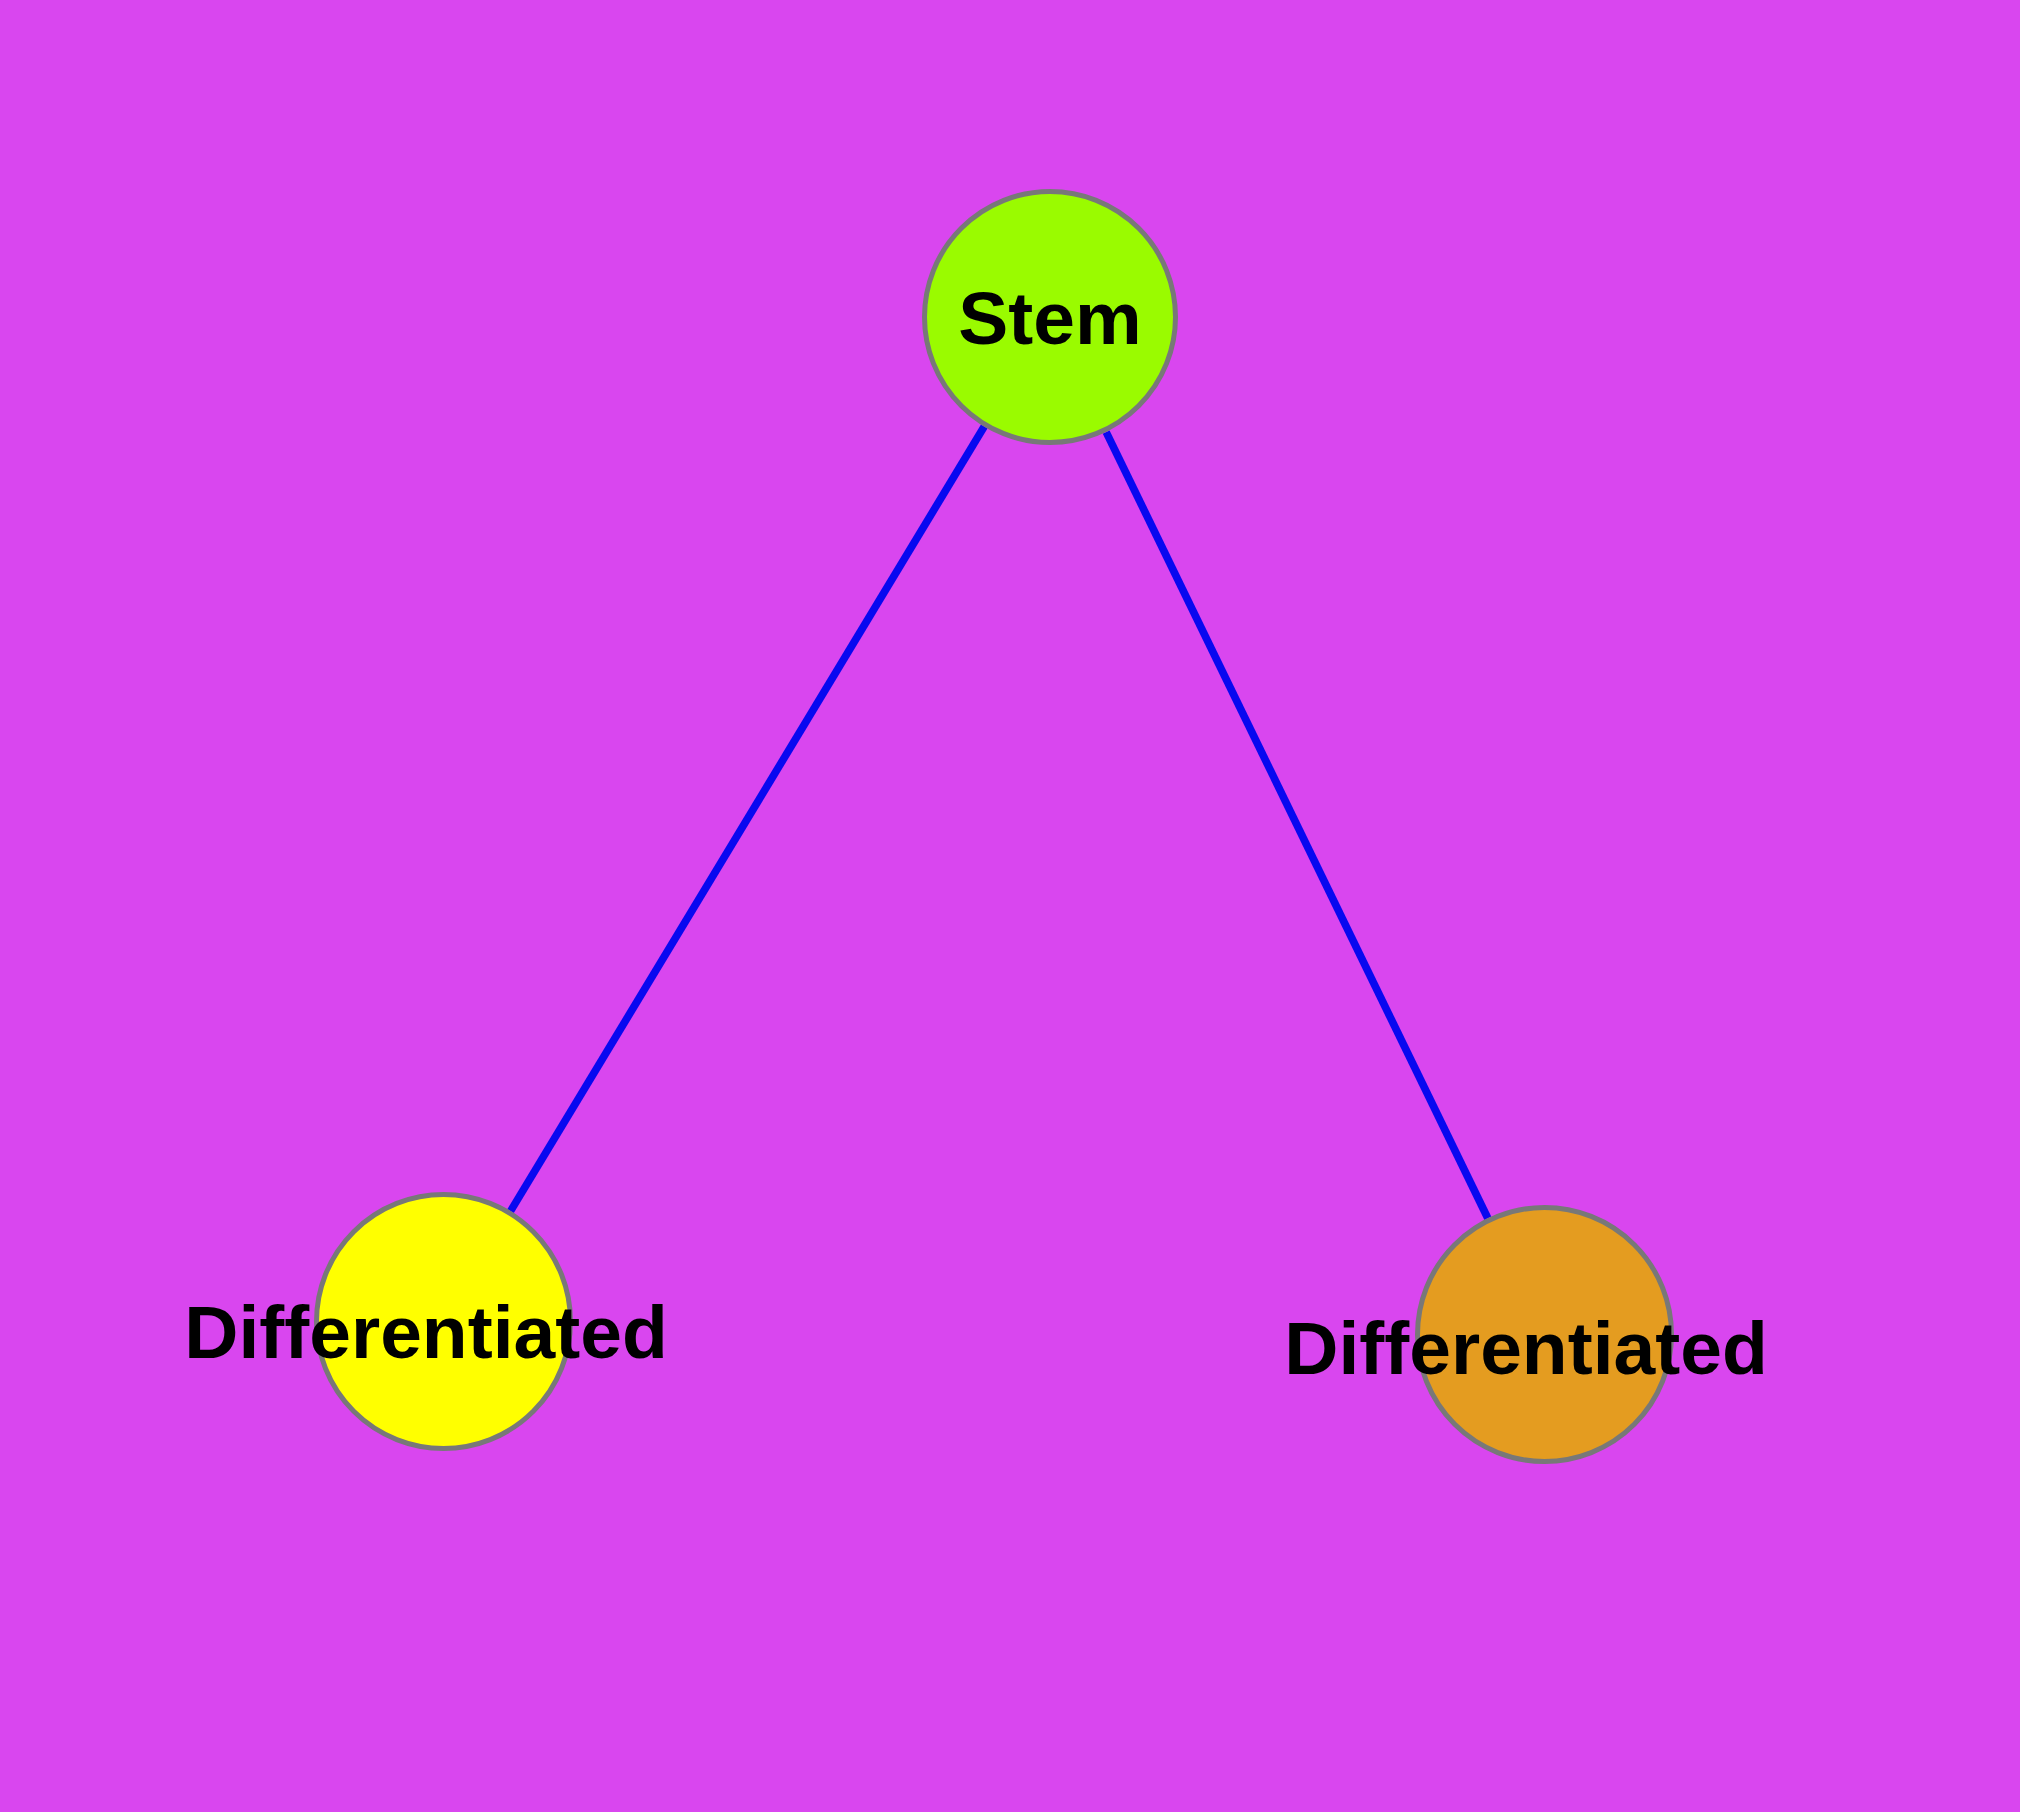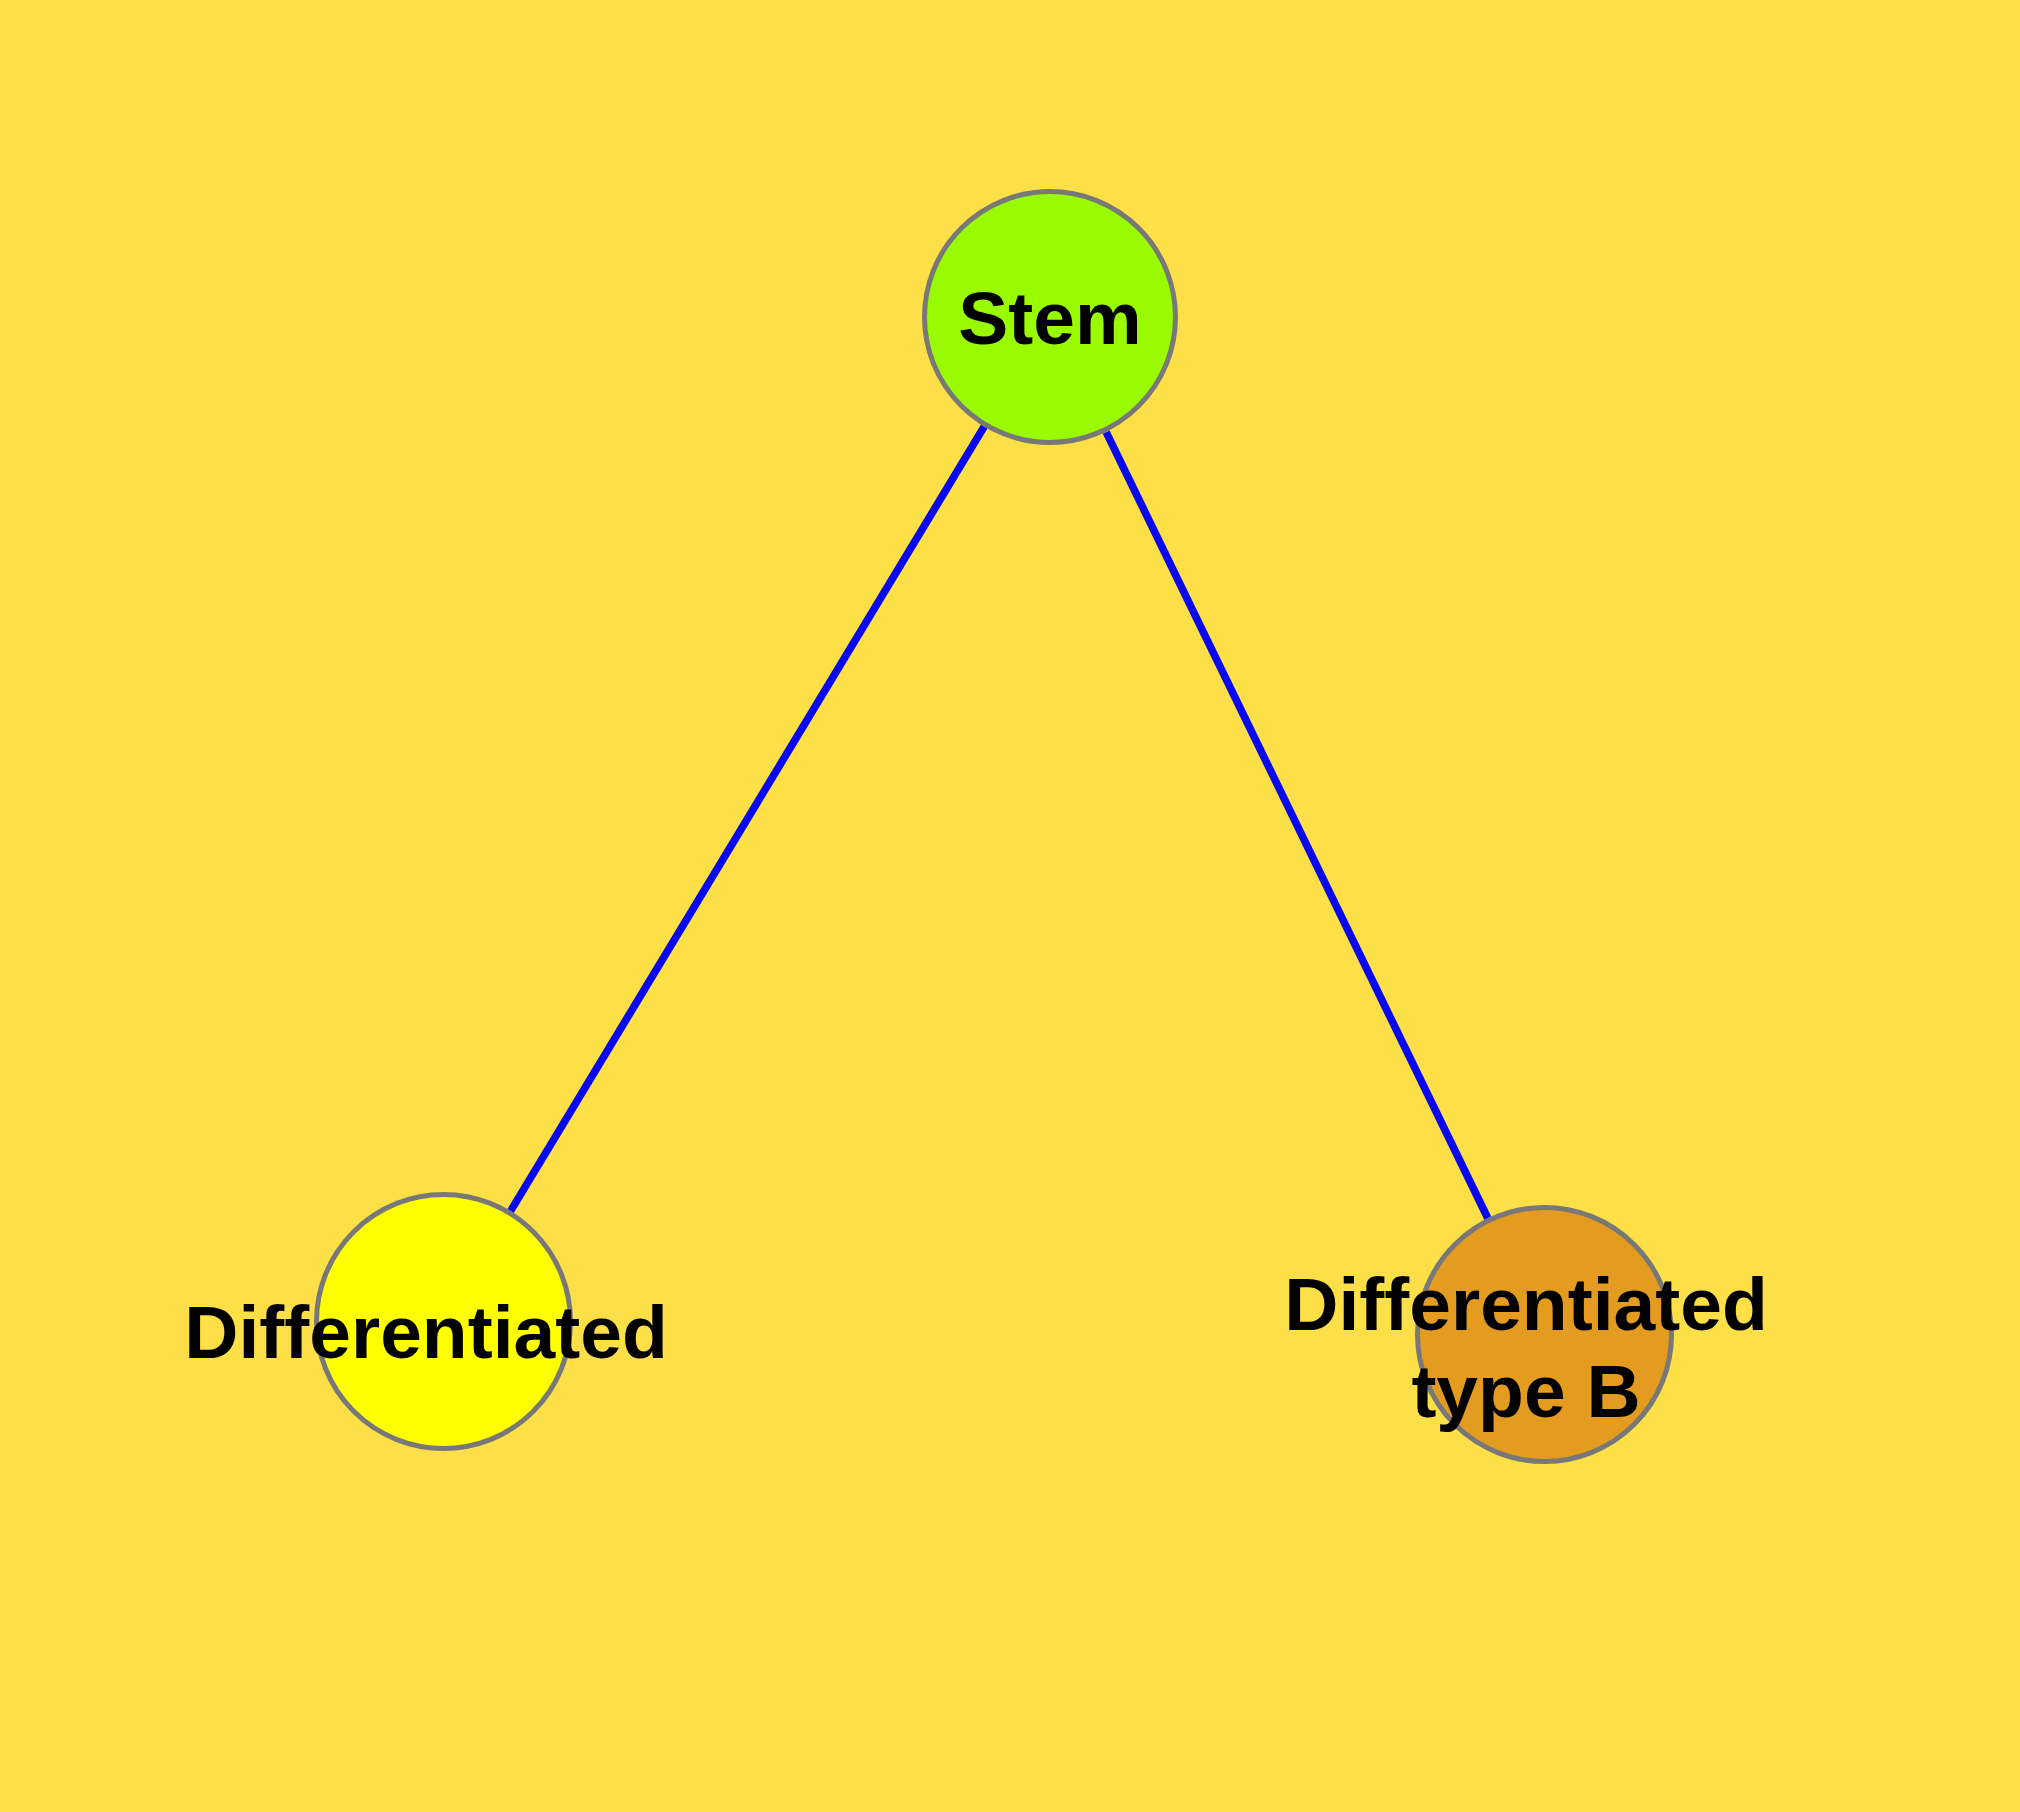--- a/index.html
+++ b/index.html
@@ -33,38 +33,37 @@
     font-family: "Liberation Sans", sans-serif;
     font-weight: bold;
     font-size: 75px;
     line-height: 1.16;
     white-space: nowrap;
   }
 </style>
 </head>
 <body>
 
-<div class="canvas" style="background: #fde047;">
+<div class="canvas" style="background: #d946ef;">
 
   <svg class="edge-layer" viewBox="0 0 2384 2138" xmlns="http://www.w3.org/2000/svg">
     <line x1="1161.0" y1="503.3" x2="602.1" y2="1429.0" stroke="#0808f0" stroke-width="9"></line>
     <line x1="1304.9" y1="509.8" x2="1755.2" y2="1437.4" stroke="#0808f0" stroke-width="9"></line>
   </svg>
 
   <div class="node" style="left: 922px; top: 189px; width: 256px; height: 256px; background: rgb(154, 251, 0); border-color: rgb(120, 120, 120); border-width: 5.1px;"></div>
   <div class="node" style="left: 314px; top: 1192px; width: 259px; height: 259px; background: rgb(255, 255, 0); border-color: rgb(120, 120, 120); border-width: 5.1px;"></div>
   <div class="node" style="left: 1415px; top: 1205px; width: 259px; height: 259px; background: rgb(228, 156, 32); border-color: rgb(120, 120, 120); border-width: 5.1px;"></div>
 
   <div class="node-label" style="left: 1050px; top: 318px; color: rgb(0, 0, 0);">
     <div class="label-line">Stem</div>
   </div>
 
   <div class="node-label" style="left: 426px; top: 1332px; color: rgb(0, 0, 0);">
     <div class="label-line">Differentiated</div>
   </div>
 
   <div class="node-label" style="left: 1526px; top: 1348px; color: rgb(0, 0, 0);">
     <div class="label-line">Differentiated</div>
-    <div class="label-line">type B</div>
   </div>
 
 </div>
 
 
 </body></html>

